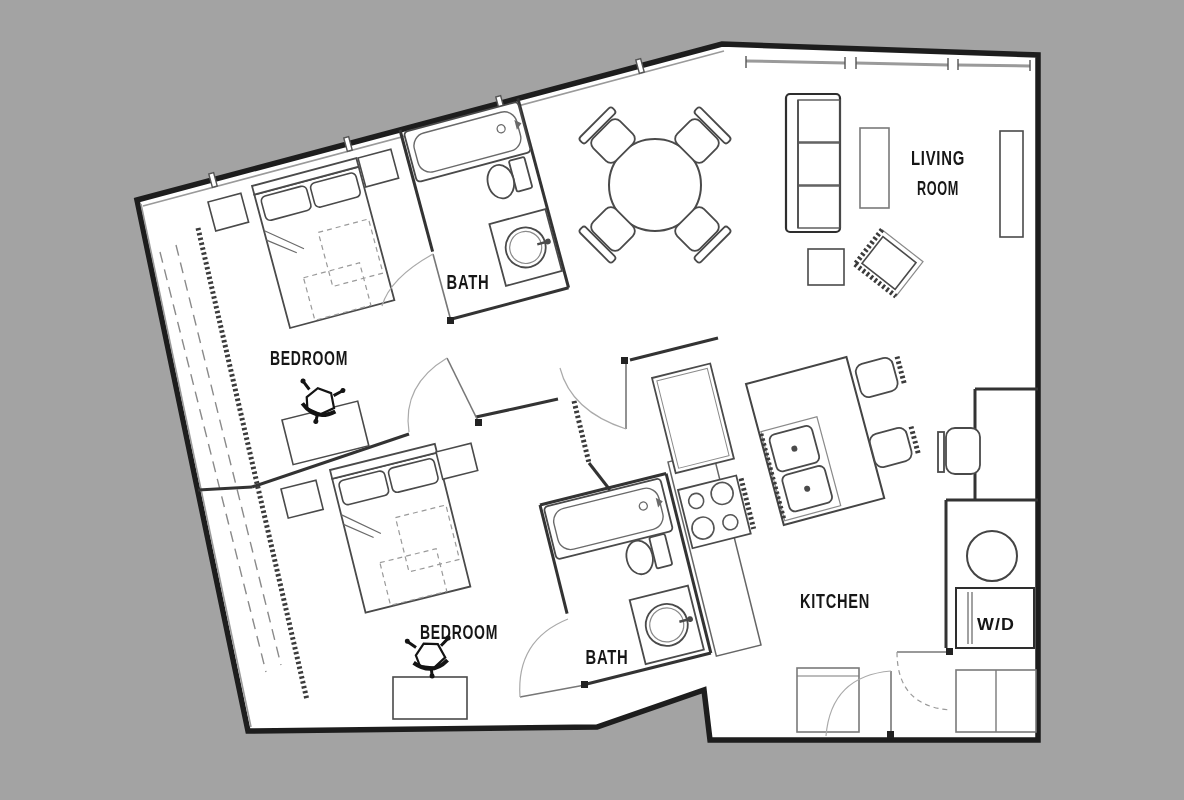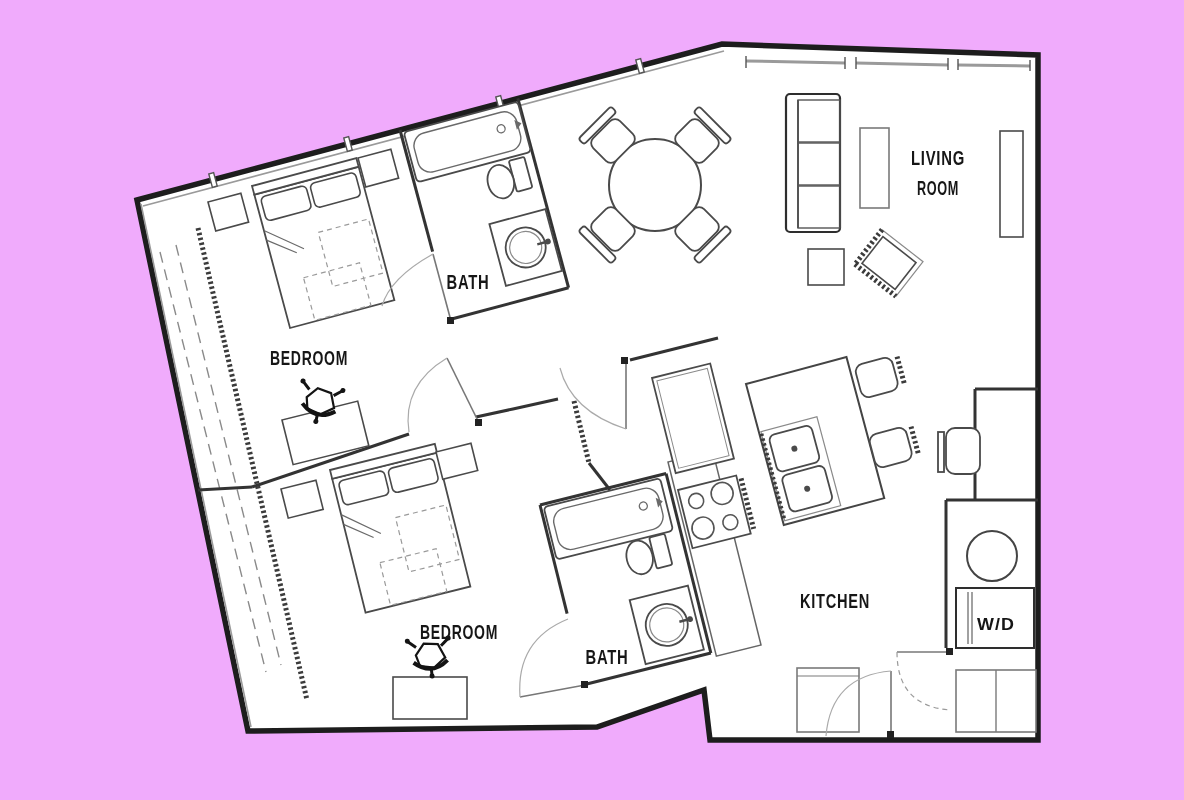--- a/index.html
+++ b/index.html
@@ -1,16 +1,16 @@
 <!DOCTYPE html>
 <html><head>
 <meta charset="utf-8">
 <style>
   html,body{margin:0;padding:0;background:#ffffff;}
-  .stage{width:1184px;height:800px;position:relative;background:#f0abfc;}
+  .stage{width:1184px;height:800px;position:relative;background:#a3a3a3;}
   svg{display:block;}
   .lbl{
     font-family:"Liberation Sans", sans-serif;
     font-weight:bold;
     fill:#161616;
     letter-spacing:1px;
   }
 </style>
 </head>
 <body>

